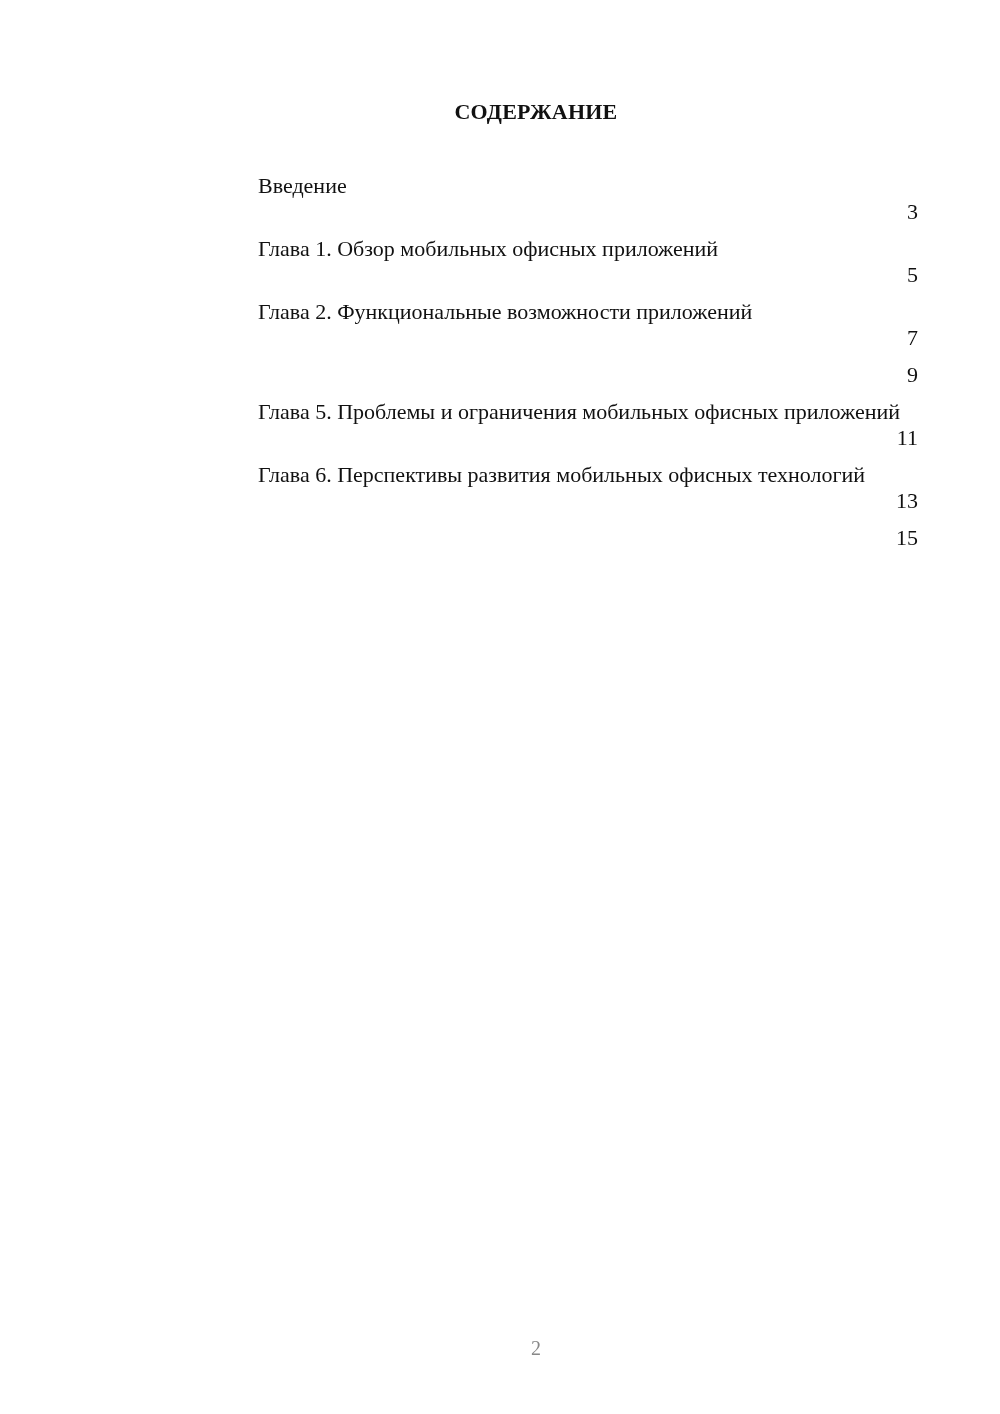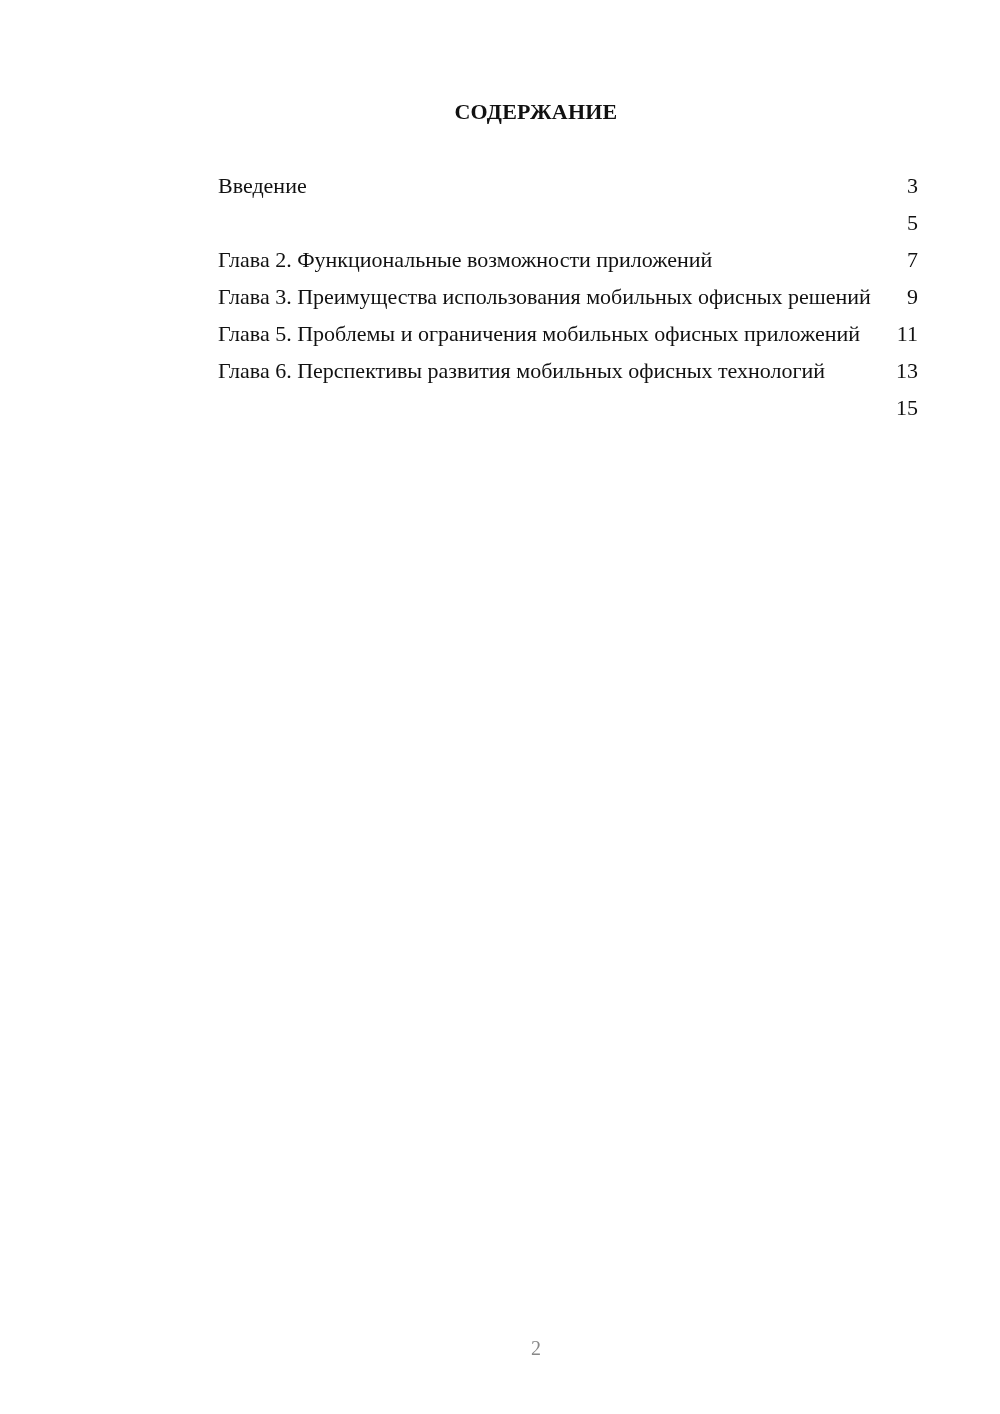--- a/index.html
+++ b/index.html
@@ -33,24 +33,25 @@
     }
     .toc {
       position: absolute;
       left: 143px;
       top: 170px;
       width: 775px;
     }
     .toc-entry {
       display: flex;
       align-items: flex-end;
-      justify-content: flex-end;
+      justify-content: flex-start;
       font-size: 22px;
       line-height: 26px;
       margin-bottom: 11px;
+      flex-direction: column;
     }
     .toc-entry .label {
       width: 660px;
     }
     .toc-entry .page-num {
       text-align: right;
       min-width: 40px;
     }
     .page-number {
       position: absolute;
@@ -67,28 +68,28 @@
 
 <div class="page">
   <div class="title">СОДЕРЖАНИЕ</div>
 
   <div class="toc">
     <div class="toc-entry">
       <span class="label">Введение</span>
       <span class="page-num">3</span>
     </div>
     <div class="toc-entry">
+      <span class="label">Глава 1. Обзор мобильных офисных приложений</span>
       <span class="page-num">5</span>
     </div>
     <div class="toc-entry">
       <span class="label">Глава 2. Функциональные возможности приложений</span>
       <span class="page-num">7</span>
     </div>
     <div class="toc-entry">
-      <span class="label">Глава 3. Преимущества использования мобильных офисных решений</span>
       <span class="page-num">9</span>
     </div>
     <div class="toc-entry">
       <span class="label">Глава 5. Проблемы и ограничения мобильных офисных приложений</span>
       <span class="page-num">11</span>
     </div>
     <div class="toc-entry">
       <span class="label">Глава 6. Перспективы развития мобильных офисных технологий</span>
       <span class="page-num">13</span>
     </div>

